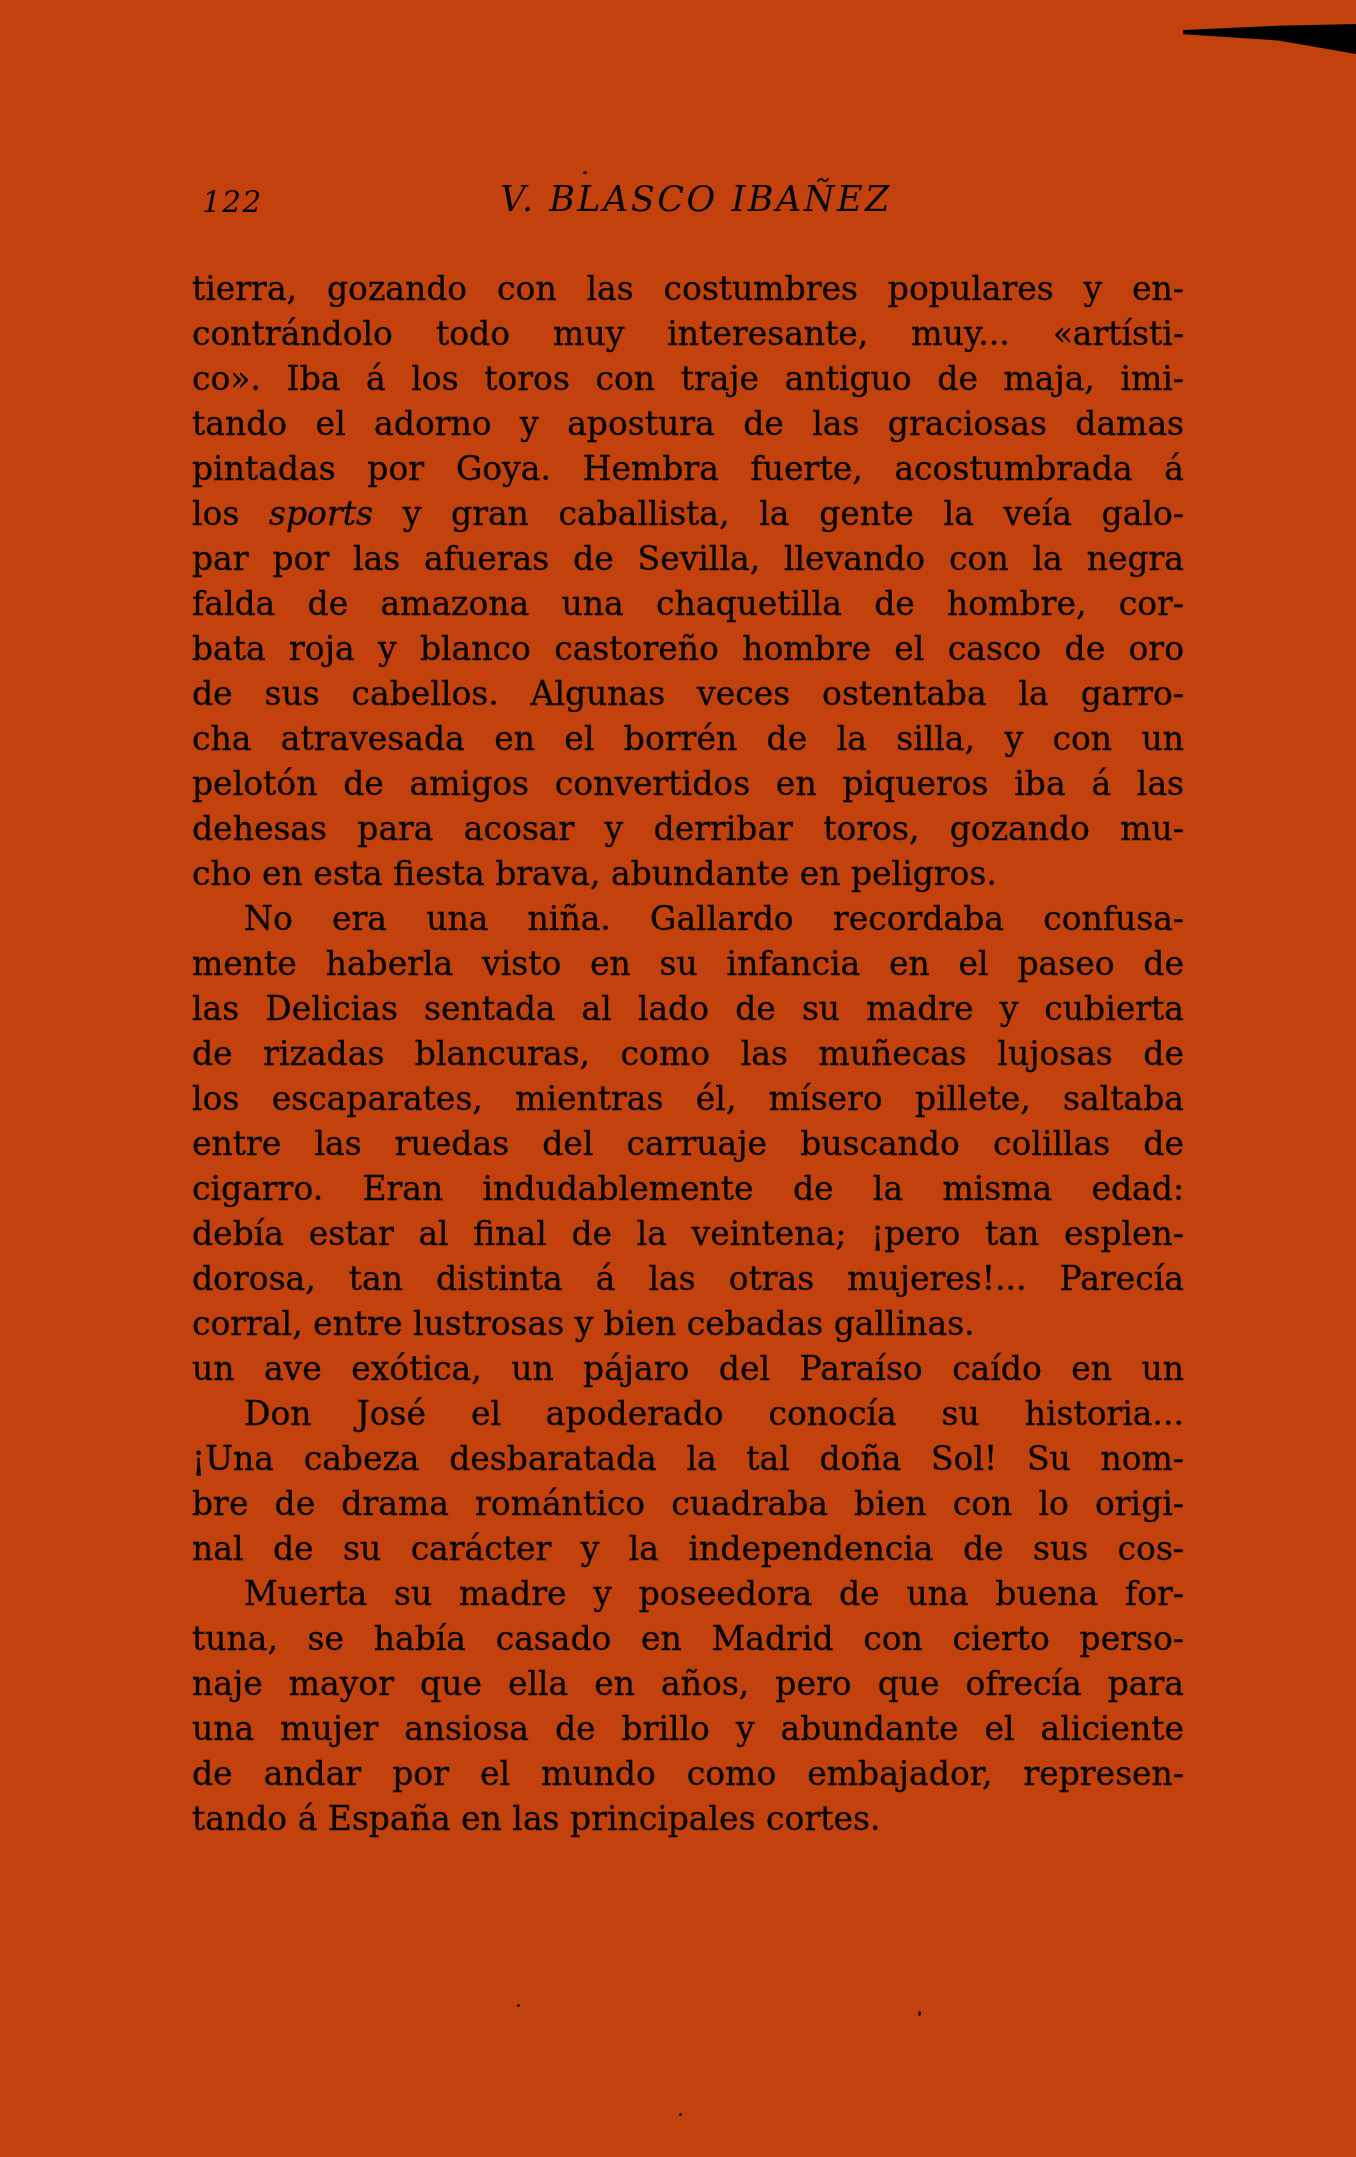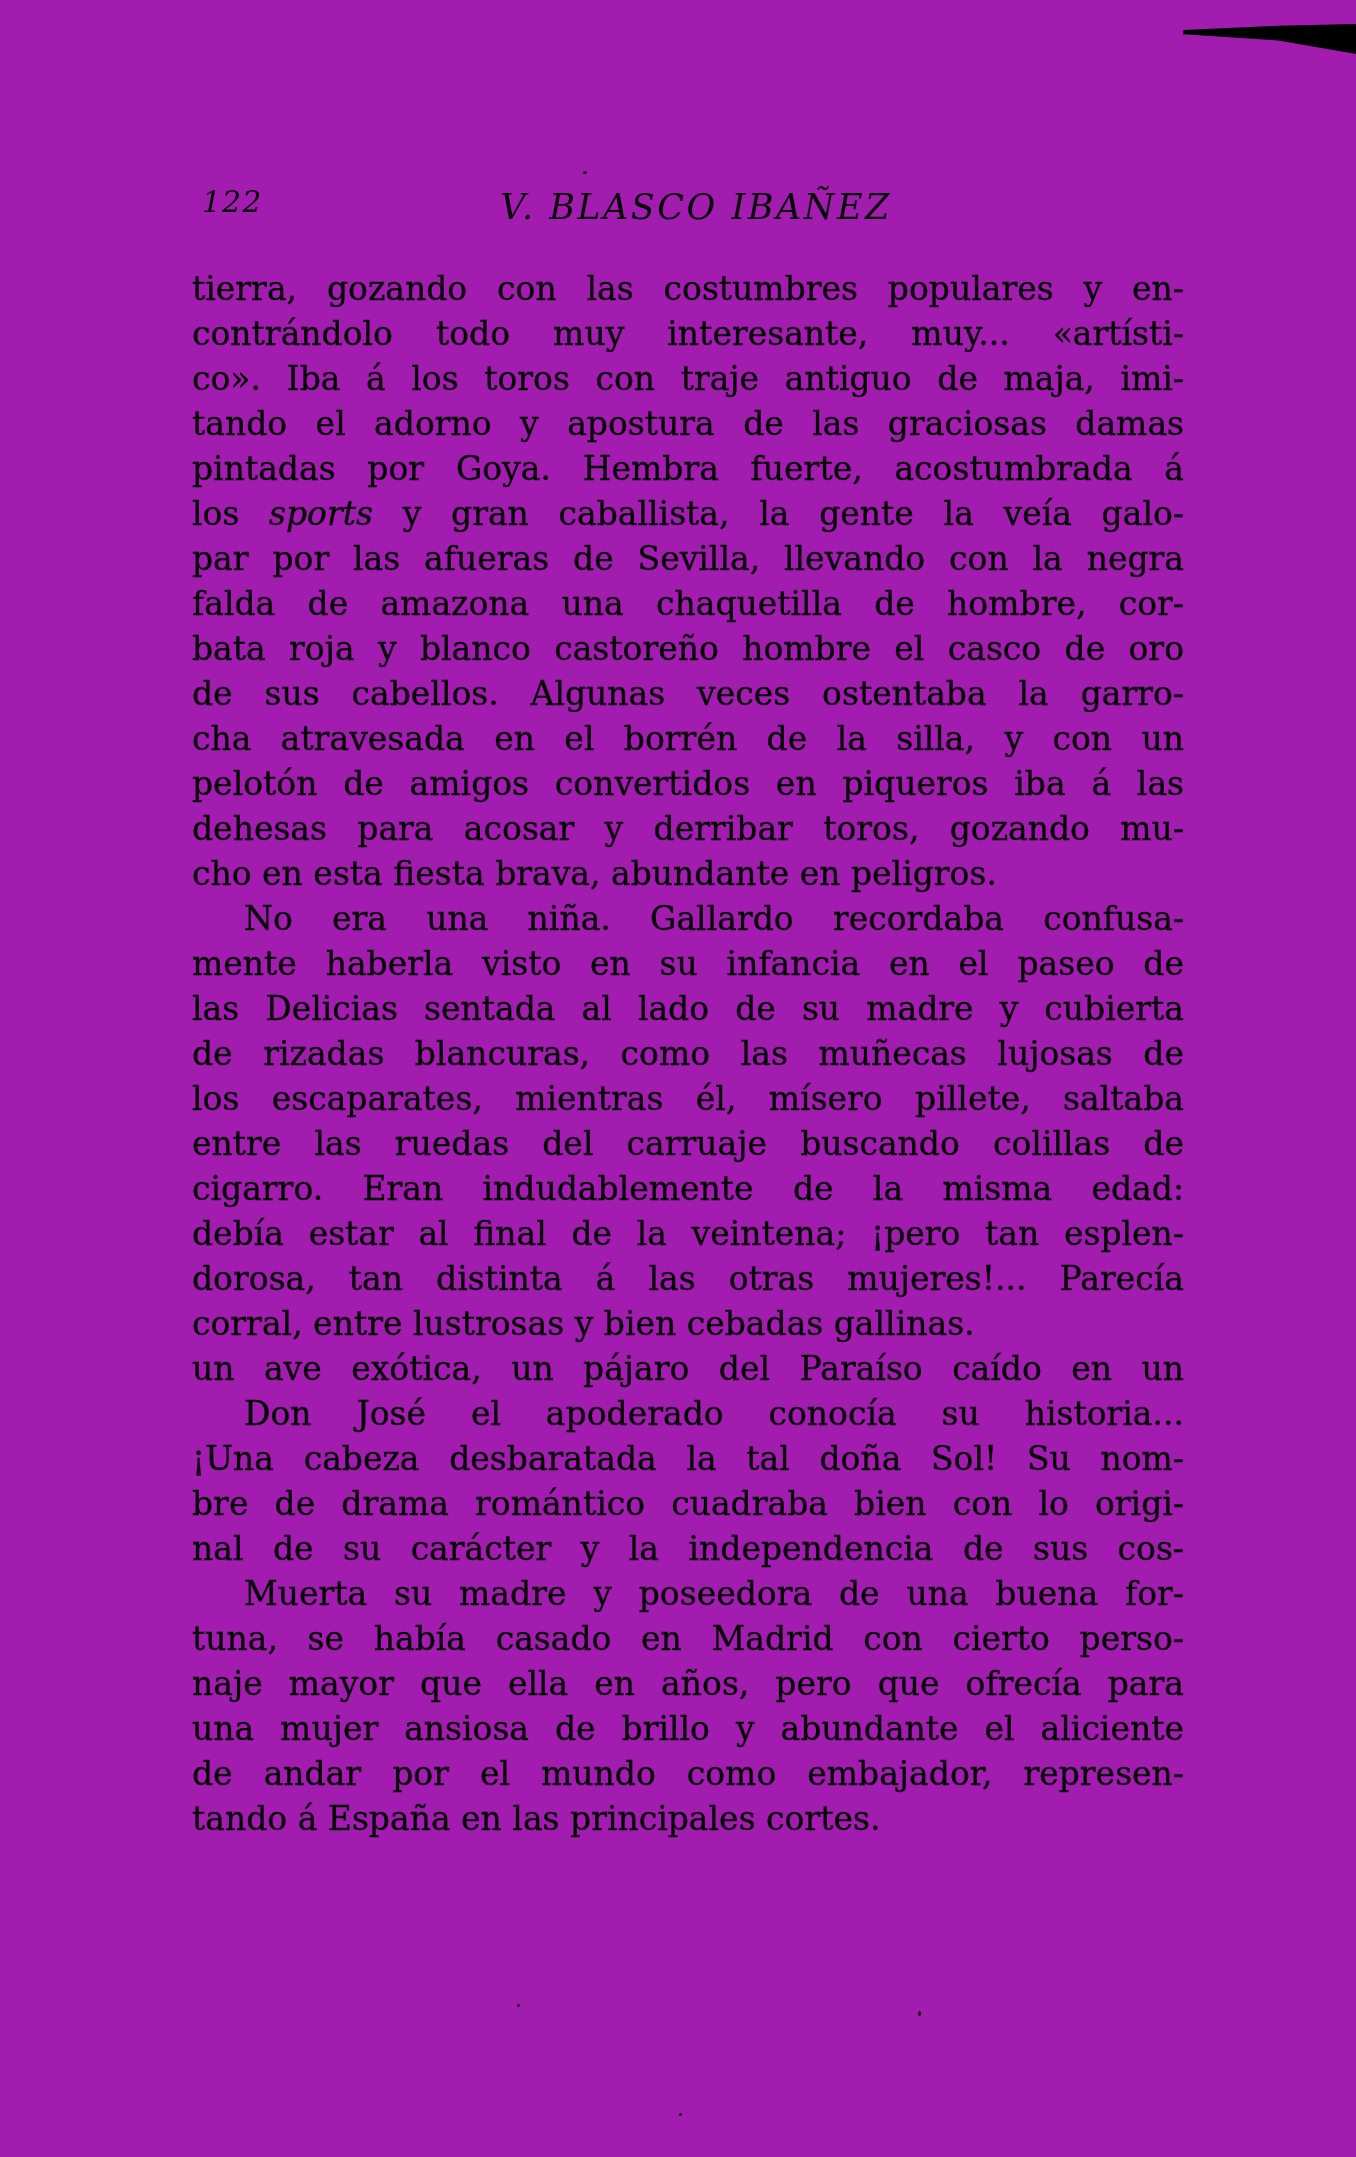--- a/index.html
+++ b/index.html
@@ -11,21 +11,21 @@
     width: 1356px;
     height: 2157px;
     position: relative;
     overflow: hidden;
     font-family: "DejaVu Serif", serif;
     color: #070707;
   }
   .page {
     position: absolute;
     inset: 0;
-    background: #a21caf;
+    background: #c2410c;
   }
   
   .page-header {
     position: absolute;
     left: 200px;
     top: 180px;
     width: 992px;
     height: 46px;
   }
   .page-number {
@@ -33,21 +33,21 @@
     left: 2px;
     top: 7px;
     font-style: italic;
     font-size: 30px;
     line-height: 30px;
     letter-spacing: 1px;
   }
   .running-title {
     position: absolute;
     left: 0;
-    top: 8px;
+    top: 0;
     width: 100%;
     text-align: center;
     font-style: italic;
     font-size: 35px;
     line-height: 38px;
     letter-spacing: 2.5px;
     white-space: nowrap;
   }
   
   .text-body {

